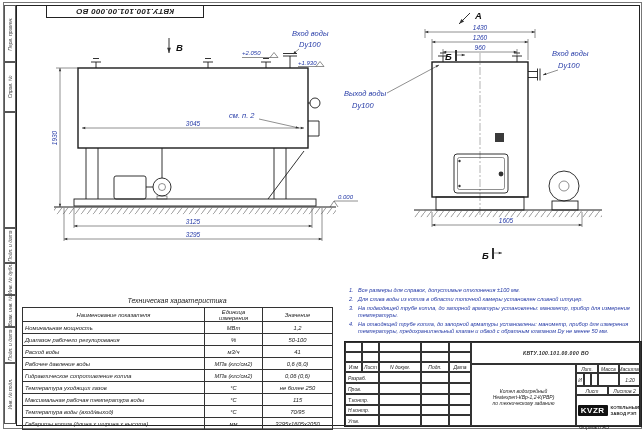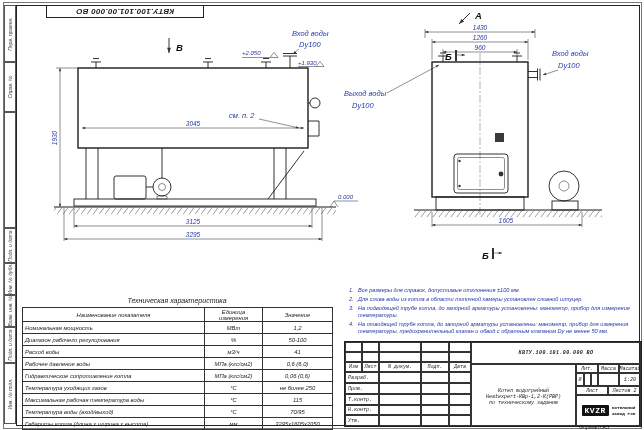--- a/index.html
+++ b/index.html
@@ -37,21 +37,21 @@
   .tbl-title{position:absolute;left:22px;top:297px;width:310px;text-align:center;
              font-size:7px;font-style:italic;}
   table.tech{position:absolute;left:22px;top:307px;width:310px;border-collapse:collapse;
              table-layout:fixed;font-size:5.8px;font-style:italic;}
   .tech td{border:0.8px solid #333;padding:0.5px 2px;height:10px;overflow:hidden;white-space:nowrap;}
   .tech td.c2,.tech td.c3,.tech td.h{text-align:center;white-space:normal;}
   
   .tb{position:absolute;left:344px;top:341px;width:296px;height:84px;border:1.6px solid #222;
       box-sizing:content-box;font-style:italic;}
   .tb .cell{position:absolute;border:0.7px solid #333;box-sizing:border-box;font-size:5px;
-            display:flex;align-items:center;justify-content:center;text-align:center;overflow:hidden;font-family:Liberation Mono, monospace;}
+            display:flex;align-items:center;justify-content:center;text-align:center;overflow:hidden;}
   .tb .lbl-left{justify-content:flex-start;padding-left:2px;}
   .docnum{font-size:10px;font-weight:bold;letter-spacing:.4px;}
   .namecell{flex-direction:column;justify-content:flex-start;padding-top:4px;font-size:6.8px;line-height:1.25;}
   .scaleval{font-size:7px;}
   .litval{font-size:6px;}
   .kvzr{flex-direction:row;gap:3px;}
   .kvzr .badge{background:#111;color:#fff;font-weight:bold;font-size:8px;font-style:normal;
                padding:1px 3px;border-radius:1px;letter-spacing:.5px;}
   .kvzr .co{display:flex;flex-direction:column;font-size:4.4px;font-weight:bold;line-height:1.2;
             font-style:normal;text-align:left;}

